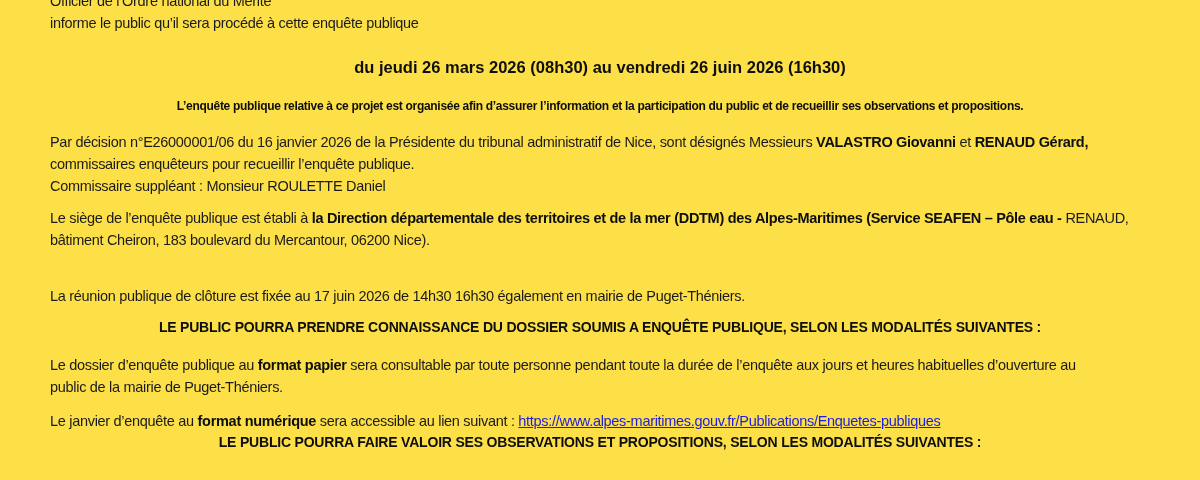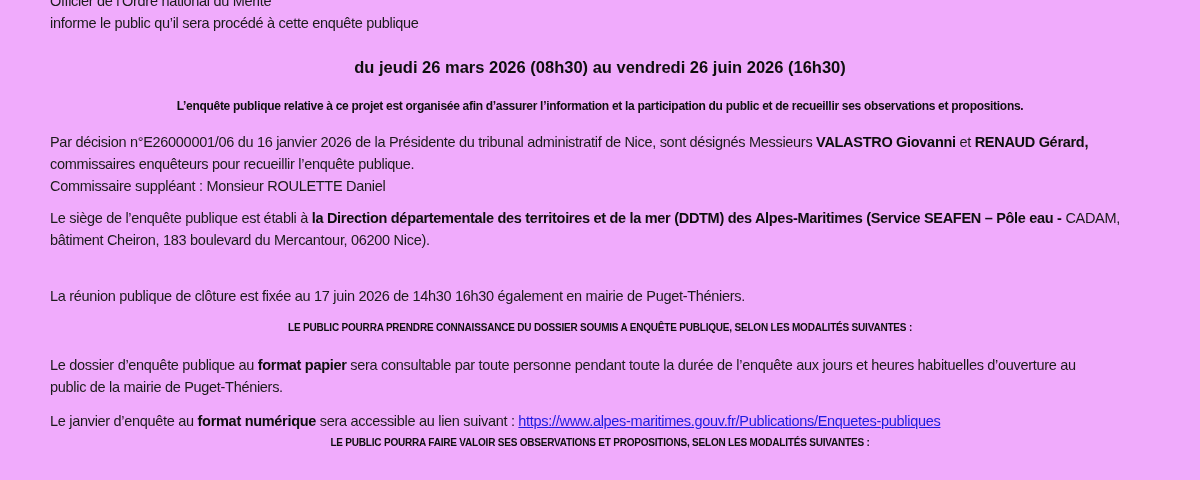--- a/index.html
+++ b/index.html
@@ -1,19 +1,19 @@
 <!DOCTYPE html>
 <html lang="fr"><head>
 <meta charset="utf-8">
 <style>
   html,body{margin:0;padding:0;}
   .page{
     position:relative;
     width:1200px;height:480px;
-    background:#f0abfc;
+    background:#fde047;
     overflow:hidden;
     font-family:"Liberation Sans","DejaVu Sans",sans-serif;
     color:#1b1b1b;
   }
   .content{
     padding:0 50px;
   }
   p{margin:0;}
   .body{
     font-size:14.5px;
@@ -40,21 +40,21 @@
     line-height:21px;
     letter-spacing:-0.3px;
     text-align:center;
     white-space:nowrap;
     color:#0e0e0e;
   }
   .p-decision{margin-top:14px;}
   .p-siege{margin-top:10px;}
   .p-reunions{margin-top:12px;}
   .h-caps{
-    font-size:10px;
+    font-size:14px;
     font-weight:bold;
     line-height:21px;
     letter-spacing:-0.2px;
     text-align:center;
     white-space:nowrap;
     color:#0e0e0e;
   }
   .h-dossier{margin-top:10px;}
   .p-papier{margin-top:16px;}
   .p-numerique{margin-top:12px;}
@@ -82,21 +82,21 @@
 
     <p class="h-purpose">L’enquête publique relative à ce projet est organisée afin d’assurer l’information et la participation du public et de recueillir ses observations et propositions.</p>
 
     <p class="body p-decision">
       <span>Par décision n°E26000001/06 du 16 janvier 2026 de la Présidente du tribunal administratif de Nice, sont désignés Messieurs </span><b>VALASTRO Giovanni</b><span> et </span><b>RENAUD Gérard,</b><br>
       <span>commissaires enquêteurs pour recueillir l’enquête publique.</span><br>
       <span>Commissaire suppléant : Monsieur ROULETTE Daniel</span>
     </p>
 
     <p class="body p-siege">
-      <span>Le siège de l’enquête publique est établi à </span><b>la Direction départementale des territoires et de la mer (DDTM) des Alpes-Maritimes (Service SEAFEN – Pôle eau - </b><span>CADAM,</span><br>
+      <span>Le siège de l’enquête publique est établi à </span><b>la Direction départementale des territoires et de la mer (DDTM) des Alpes-Maritimes (Service SEAFEN – Pôle eau - </b><span>RENAUD,</span><br>
       <span>bâtiment Cheiron, 183 boulevard du Mercantour, 06200 Nice).</span>
     </p>
 
     <p class="body p-reunions">
       <br>
       <span>La réunion publique de clôture est fixée au 17 juin 2026 de 14h30 16h30 également en mairie de Puget-Théniers.</span>
     </p>
 
     <p class="h-caps h-dossier">LE PUBLIC POURRA PRENDRE CONNAISSANCE DU DOSSIER SOUMIS A ENQUÊTE PUBLIQUE, SELON LES MODALITÉS SUIVANTES :</p>
 

